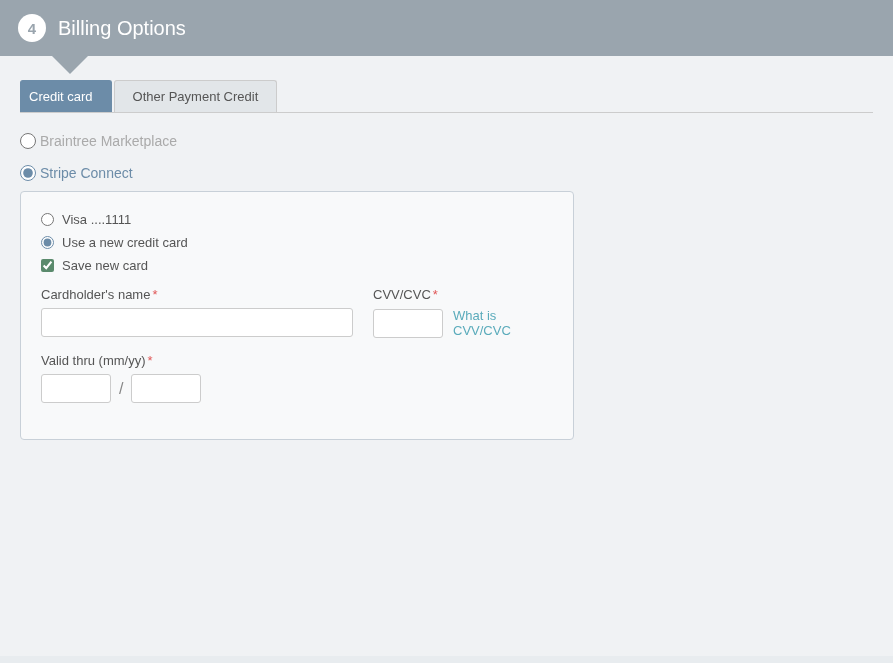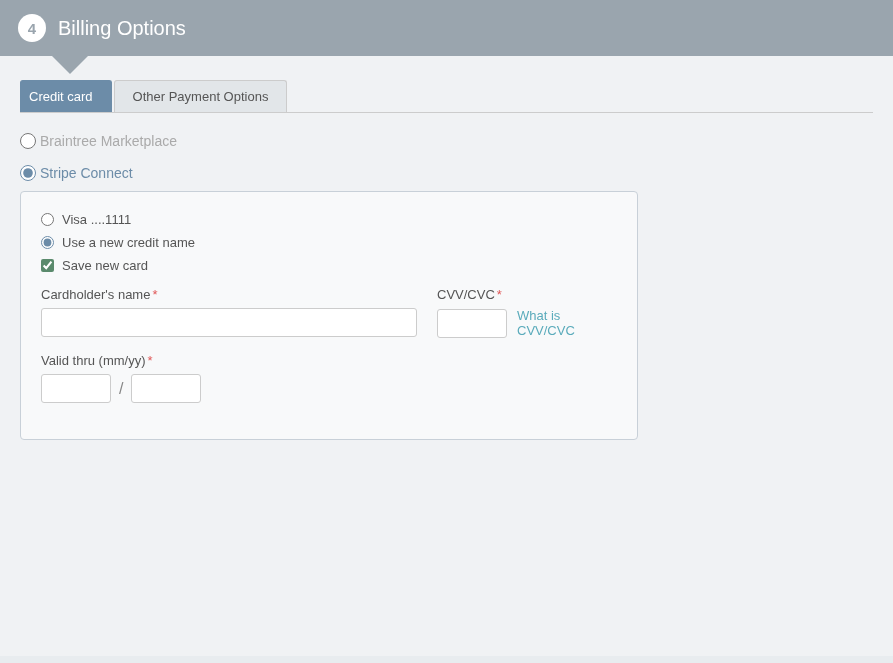--- a/index.html
+++ b/index.html
@@ -108,21 +108,21 @@
       color: #aaa;
     }
 
     
     .card-form-container {
       border: 1px solid #c8d0d8;
       border-radius: 4px;
       background: #f8f9fa;
       padding: 20px;
       margin: 10px 0;
-      width: 618px;
+      width: 554px;
     }
 
     .card-inner-radio-group {
       display: flex;
       flex-direction: column;
       gap: 8px;
       margin-bottom: 14px;
     }
     .card-inner-radio-item {
       display: flex;
@@ -262,21 +262,21 @@
   <div class="header-triangle"></div>
 </div>
 
 <div class="content">
 
   <div class="tabs">
     <div class="tab active">
       <span>Credit card</span>
     </div>
     <div class="tab">
-      <span>Other Payment Options</span>
+      <span>Other Payment Credit</span>
     </div>
   </div>
 
   <div class="radio-group">
     <label class="radio-item">
       <input type="radio" name="payment_provider" style="">
       <span class="radio-label disabled">Braintree Marketplace</span>
     </label>
     <label class="radio-item">
       <input type="radio" name="payment_provider" checked="" style="">
@@ -286,21 +286,21 @@
 
   <div class="card-form-container">
 
     <div class="card-inner-radio-group">
       <label class="card-inner-radio-item">
         <input type="radio" name="card_choice" style="">
         <span>Visa ....1111</span>
       </label>
       <label class="card-inner-radio-item">
         <input type="radio" name="card_choice" checked="" style="">
-        <span>Use a new credit name</span>
+        <span>Use a new credit card</span>
       </label>
       <label class="card-inner-checkbox-item">
         <input type="checkbox" checked="" style="">
         <span>Save new card</span>
       </label>
     </div>
 
     <div class="form-fields-row">
 
       <div class="form-left">

